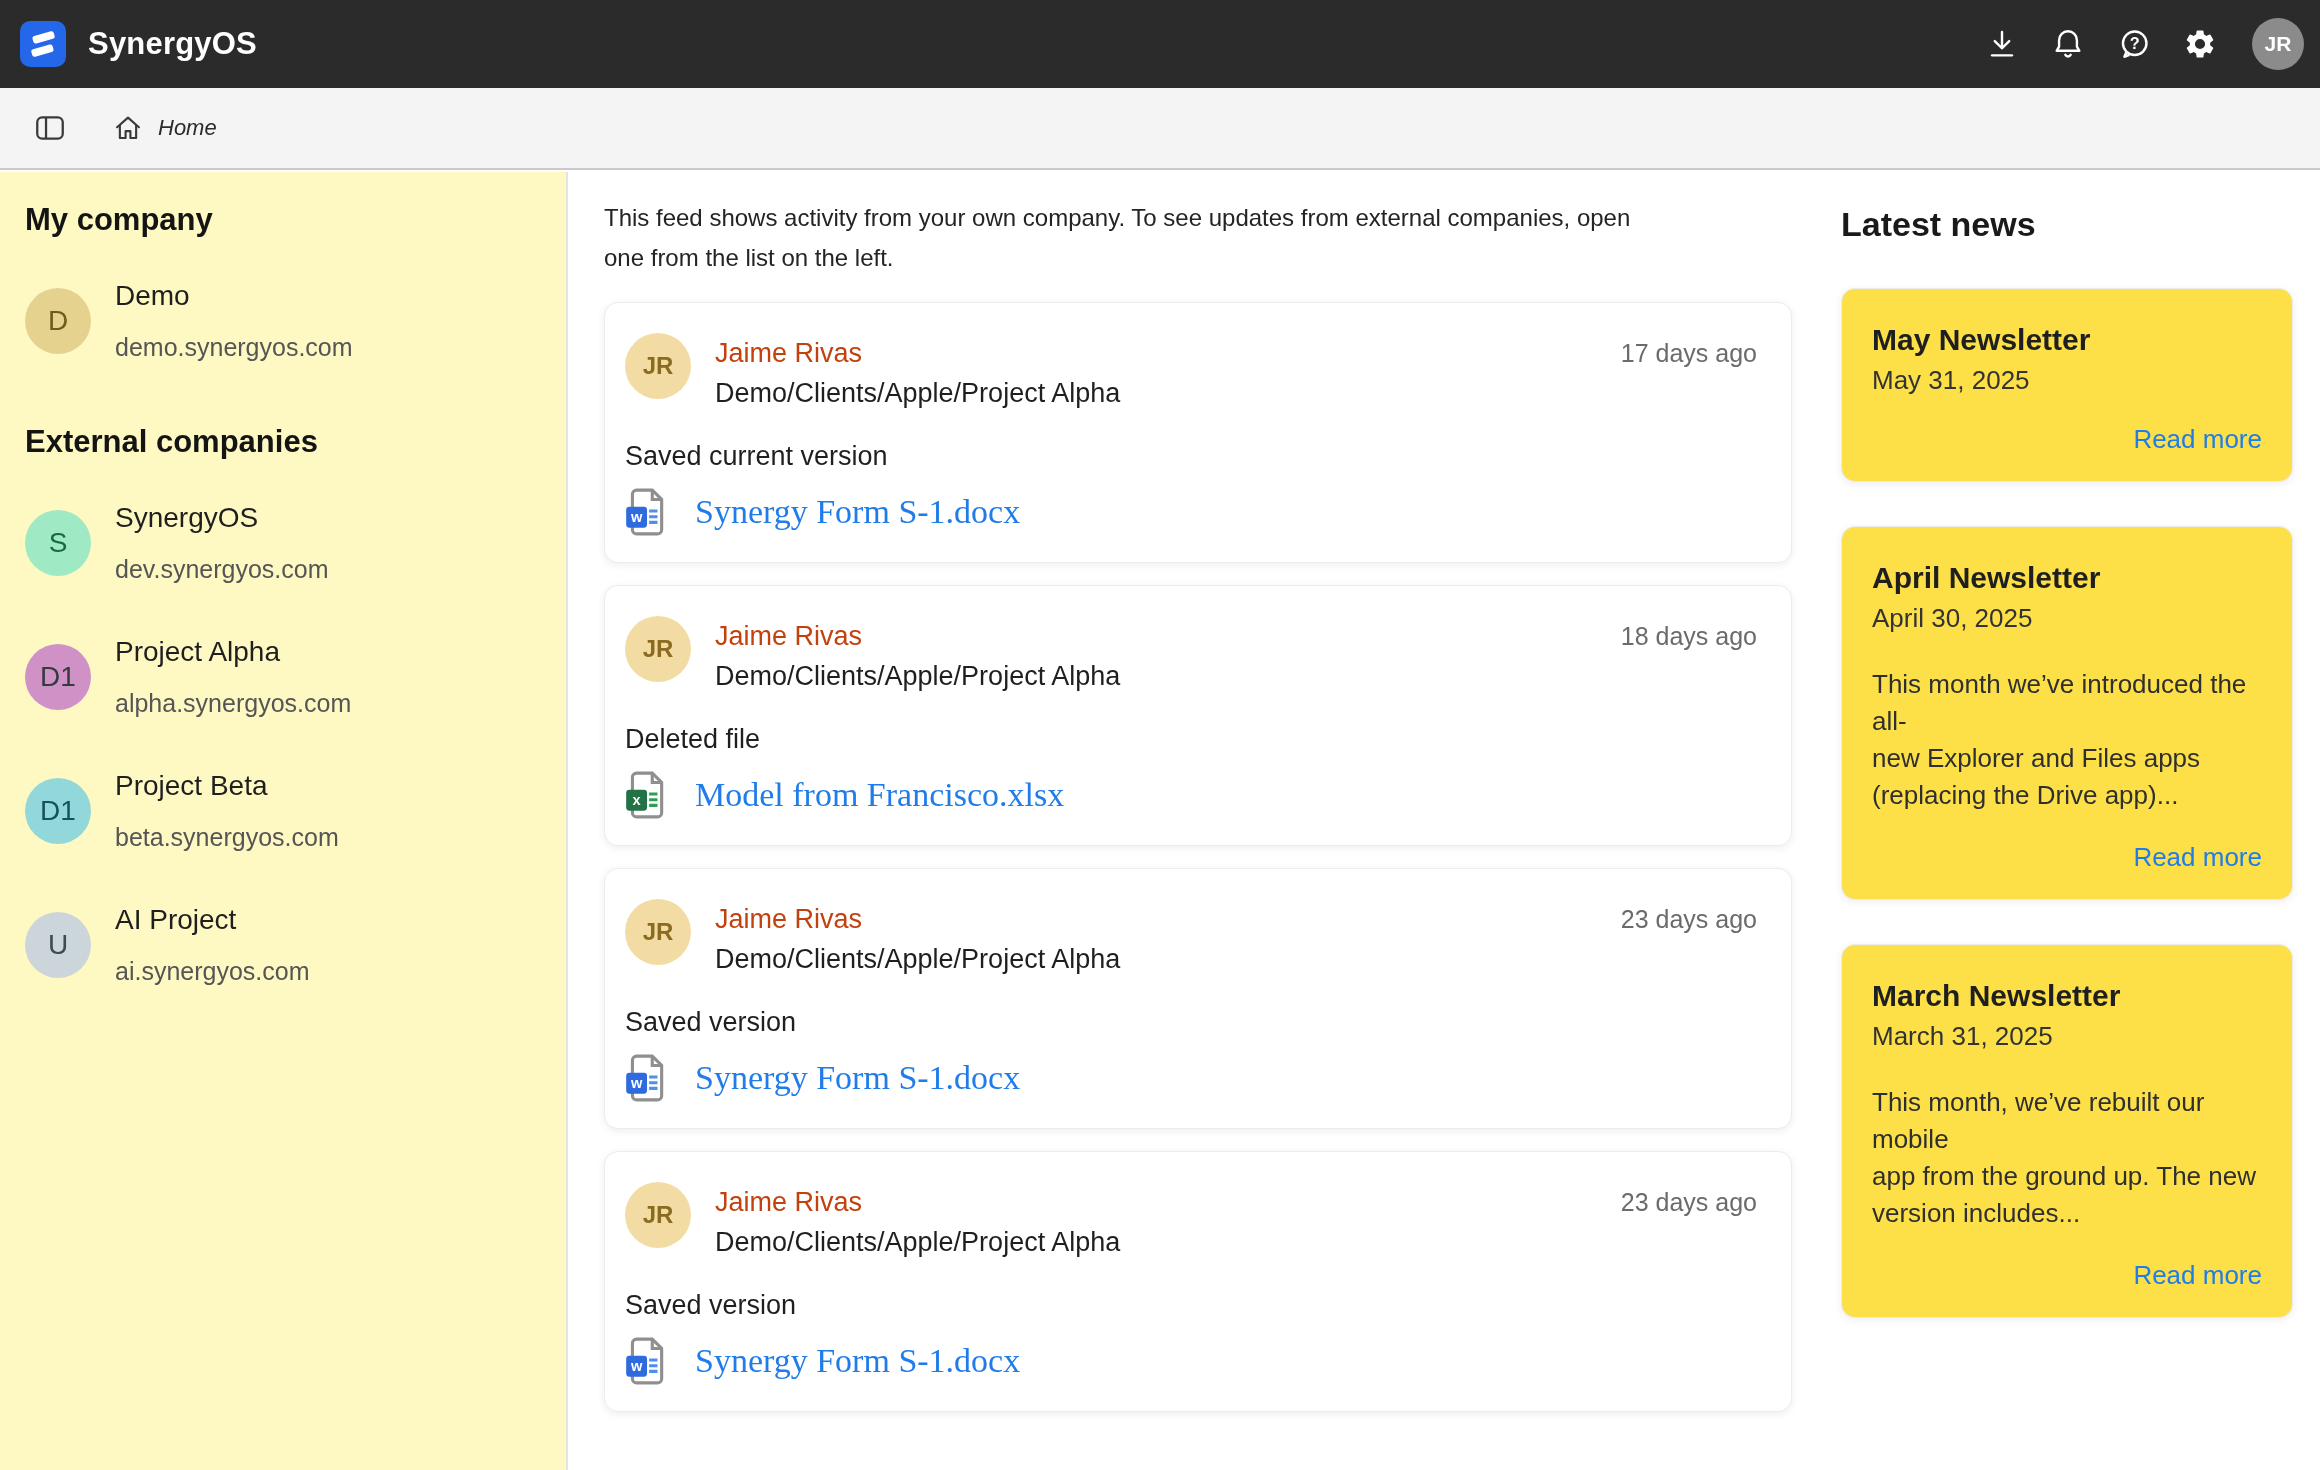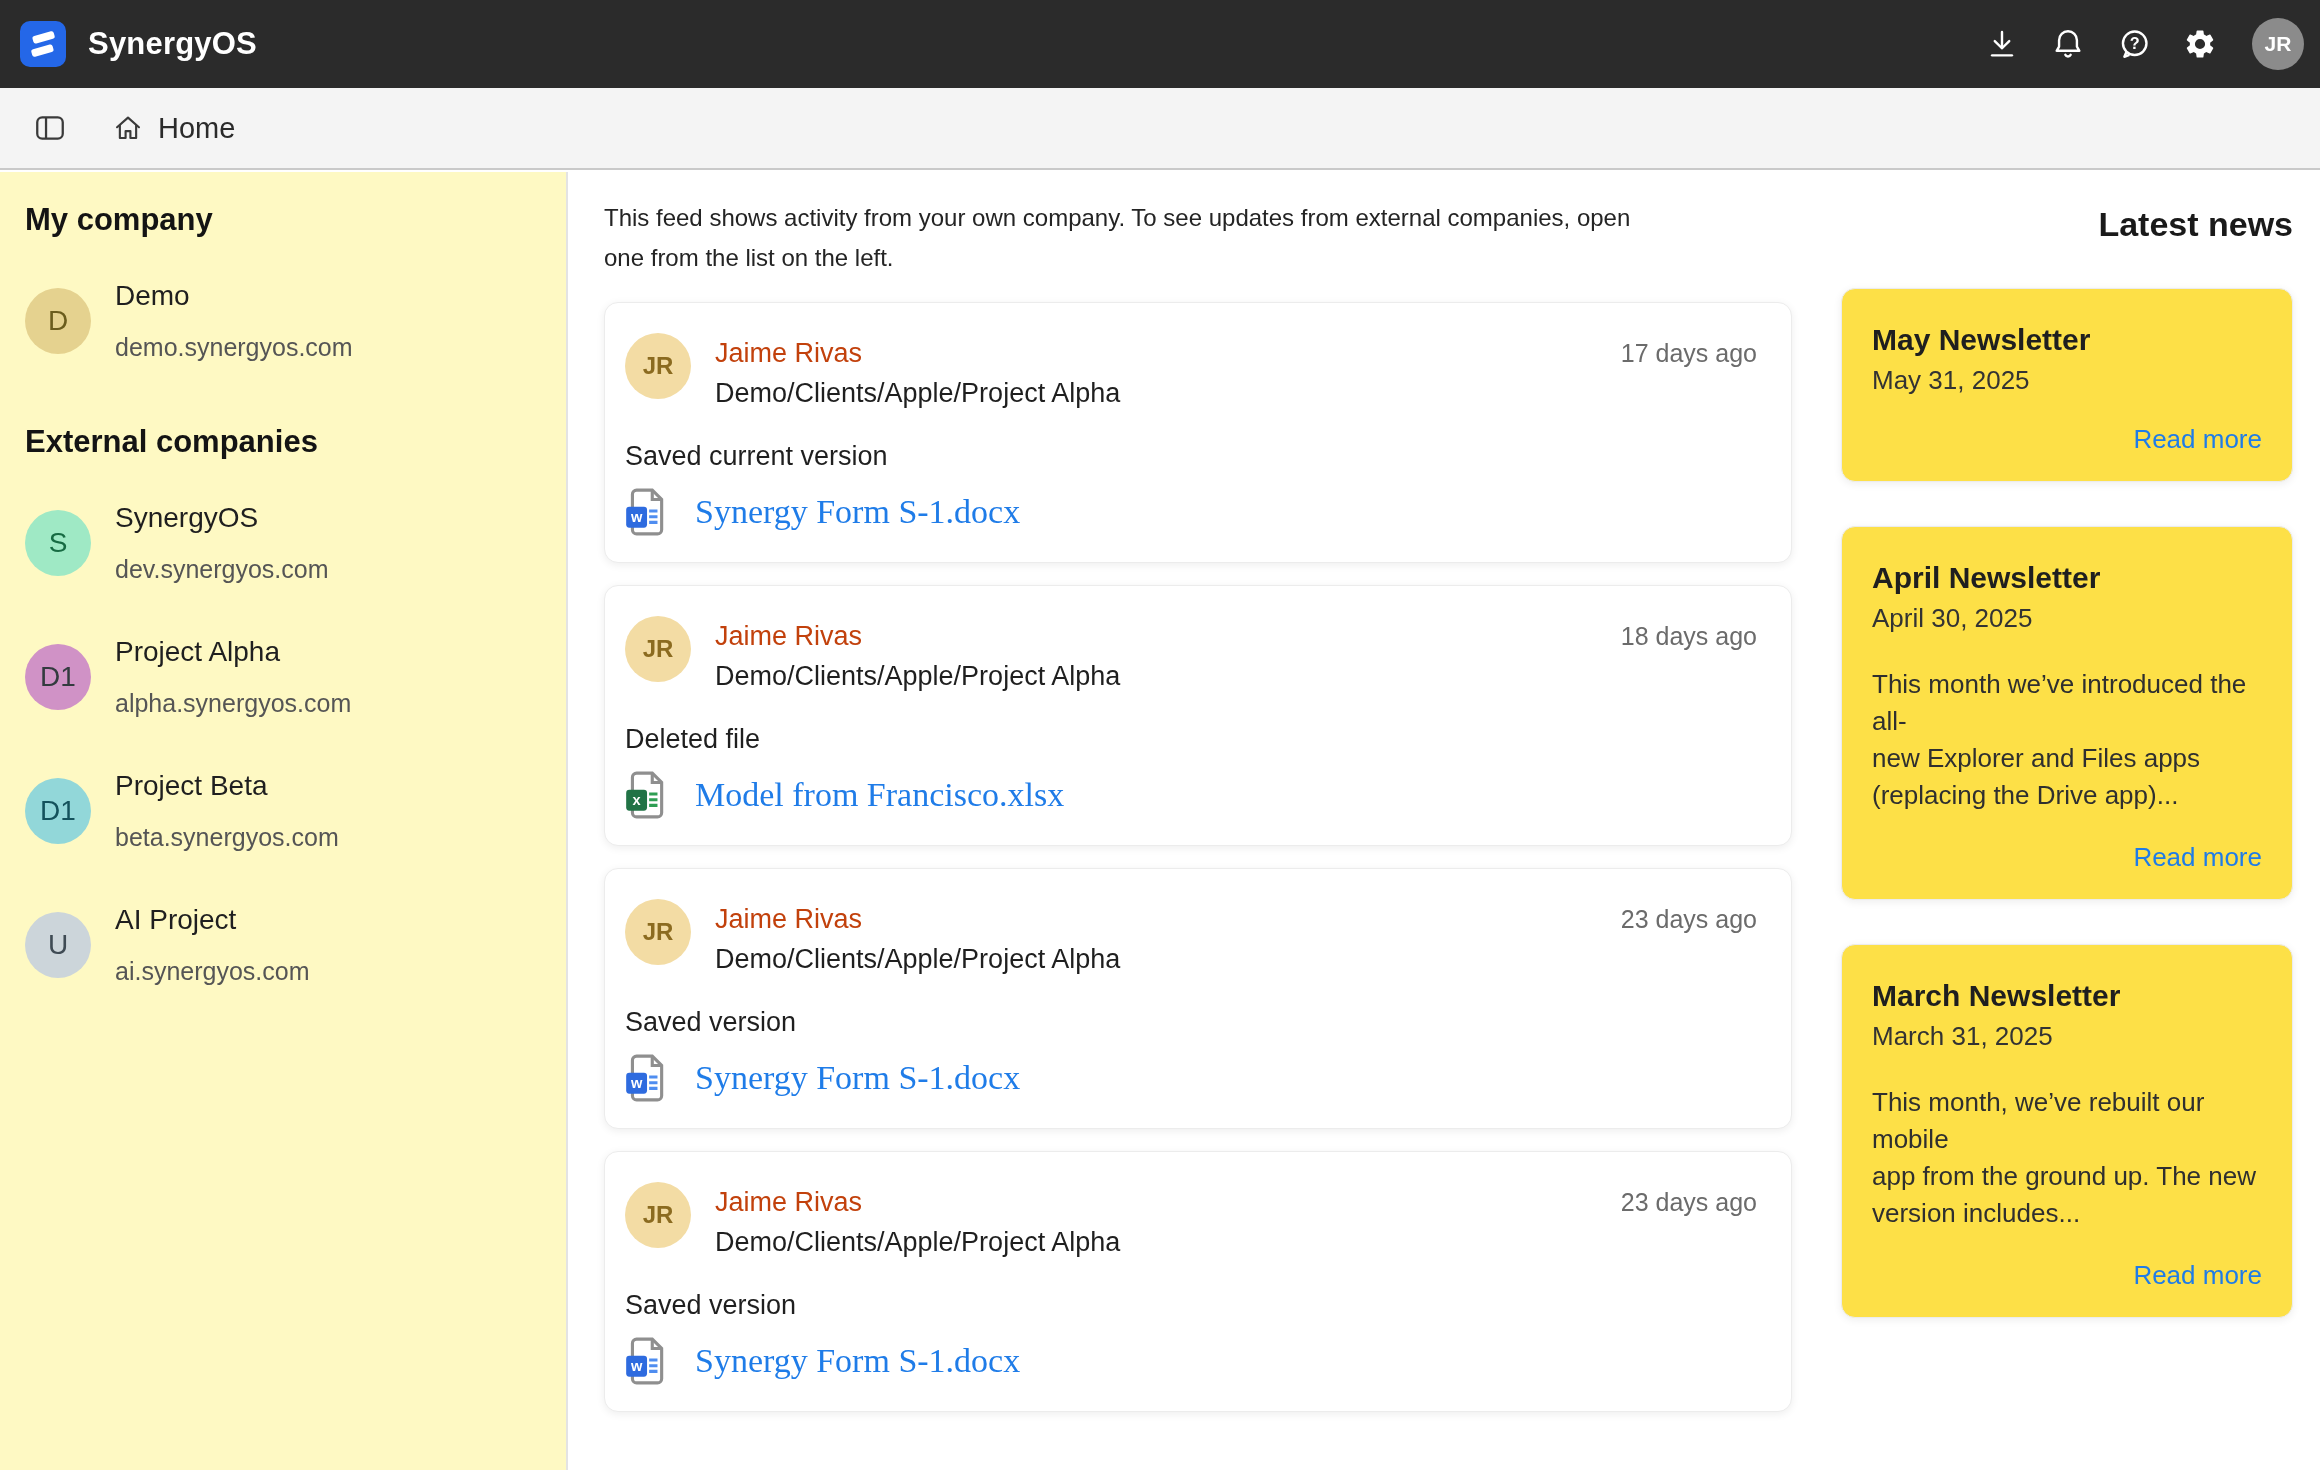--- a/index.html
+++ b/index.html
@@ -28,21 +28,21 @@
   }
 
   
   .homebar {
     position:absolute; left:0; top:88px; width:2320px; height:82px;
     background:#f4f4f4; border-bottom:2px solid #c9c9c9;
     display:flex; align-items:center; padding-left:30px;
   }
   .toggle-btn { width:40px; height:40px; display:flex; align-items:center; justify-content:center; cursor:pointer; }
   .home-link { display:flex; align-items:center; gap:14px; margin-left:42px; cursor:pointer; }
-  .home-label { font-size:29px; color:#2b2b2b; }
+  .home-label { font-size:22px; color:#2b2b2b;font-style:italic; }
 
   
   .sidebar {
     position:absolute; left:0; top:172px; bottom:0; width:568px;
     border-right:2px solid #e3e3e3; background:#fef9c3; padding:30px 24px 0 25px;
   }
   .side-heading { font-size:31px; font-weight:700; color:#141414; }
   .side-heading.second { margin-top:62px; }
   .company-list { margin-top:42px; }
   .company-item { display:flex; align-items:center; gap:24px; margin-bottom:52px; cursor:pointer; }
@@ -79,21 +79,21 @@
   .hdr-text { margin-left:24px; }
   .feed-name { font-size:27px; color:#c2410c; line-height:40px; }
   .feed-path { font-size:27px; color:#1f1f1f; line-height:40px; }
   .feed-time { margin-left:auto; font-size:25px; color:#6b6b6b; margin-top:6px; }
   .feed-action { font-size:27px; color:#1f1f1f; margin-top:28px; }
   .file-row { display:flex; align-items:center; gap:28px; margin-top:16px; cursor:pointer; }
   .file-link { font-size:34px; color:#1f7ce8;font-family:Liberation Serif, serif; }
 
   
   .news { position:absolute; left:1841px; top:172px; width:452px; }
-  .news-title { font-size:34px; font-weight:700; color:#1a1a1a; margin-top:33px;text-align:right; }
+  .news-title { font-size:34px; font-weight:700; color:#1a1a1a; margin-top:33px; }
   .news-card {
     background:#fde047; border:1px solid #ececec; border-radius:14px;
     box-shadow:0 2px 8px rgba(0,0,0,0.07);
     padding:34px 30px 26px; margin-top:44px;
   }
   .news-card:first-of-type { margin-top:50px; }
   .news-card-title { font-size:30px; font-weight:700; color:#1f1f1f; }
   .news-card-date { font-size:26px; color:#333; margin-top:8px; }
   .news-card-body { font-size:26px; color:#2f2f2f; line-height:37px; margin-top:32px; white-space:pre-line; }
   .read-more { text-align:right; font-size:26px; color:#1f7ce8; margin-top:28px; cursor:pointer; }

